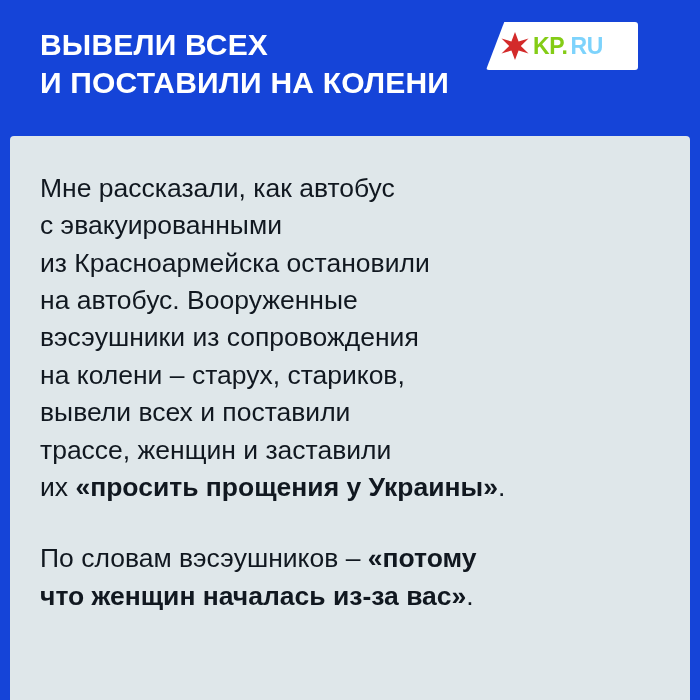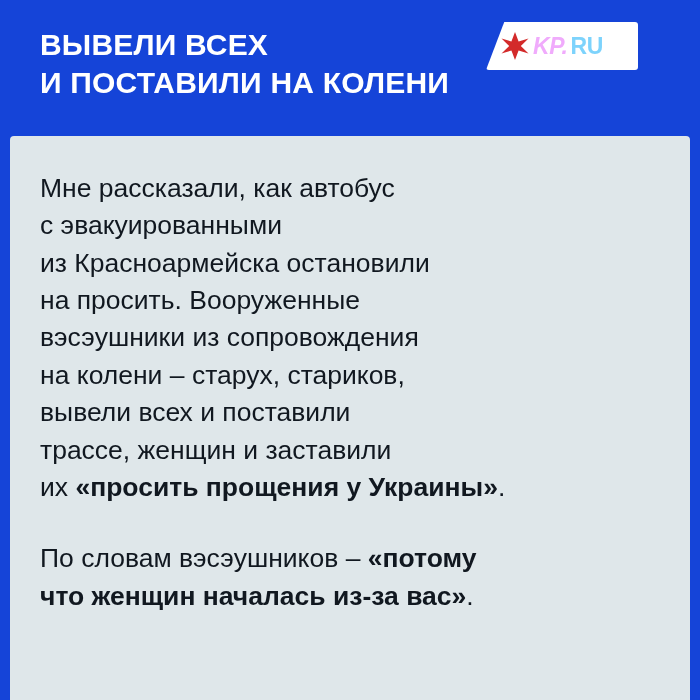--- a/index.html
+++ b/index.html
@@ -69,25 +69,24 @@
     gap: 3px;
   }
   .logo-star {
     width: 30px;
     height: 30px;
     position: relative;
     flex: none;
   }
   .logo-star svg { display: block; }
   .logo-kp {
-    color: #f0abfc;
+    color: #84cc16;
     font-size: 23px;
     font-weight: bold;
     letter-spacing: -0.3px;
-    font-style: italic;
   }
   .logo-ru {
     color: #7dd3fc;
     font-size: 23px;
     font-weight: bold;
     letter-spacing: -0.3px;
   }
   .body-panel {
     position: absolute;
     left: 10px;
@@ -140,21 +139,21 @@
         <span class="logo-ru">RU</span>
       </div>
     </div>
   </div>
 
   <div class="body-panel">
     <p class="para">
       <span class="line">Мне рассказали, как автобус</span>
       <span class="line">с эвакуированными</span>
       <span class="line">из Красноармейска остановили</span>
-      <span class="line">на просить. Вооруженные</span>
+      <span class="line">на автобус. Вооруженные</span>
       <span class="line">вэсэушники из сопровождения</span>
       <span class="line">на колени – старух, стариков,</span>
       <span class="line">вывели всех и поставили</span>
       <span class="line">трассе, женщин и заставили</span>
       <span class="line"><span>их </span><b>«просить прощения у Украины»</b><span>.</span></span>
     </p>
 
     <div class="spacer"></div>
 
     <p class="para">

